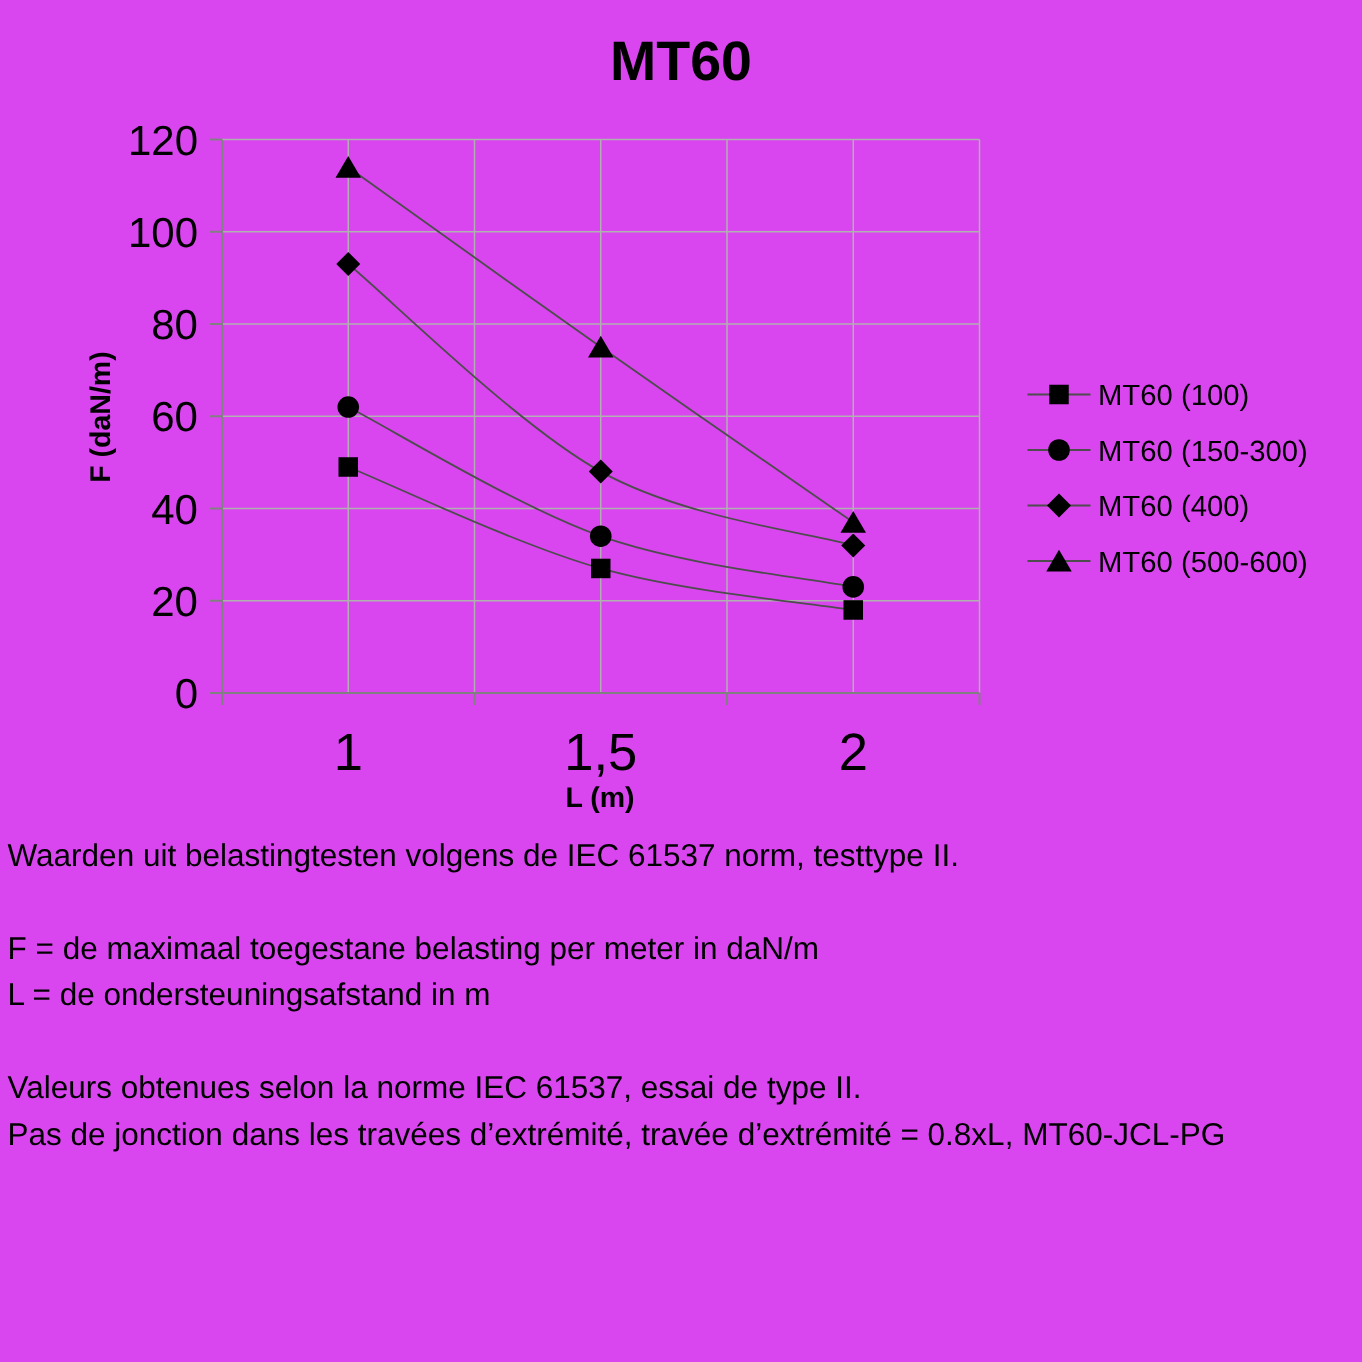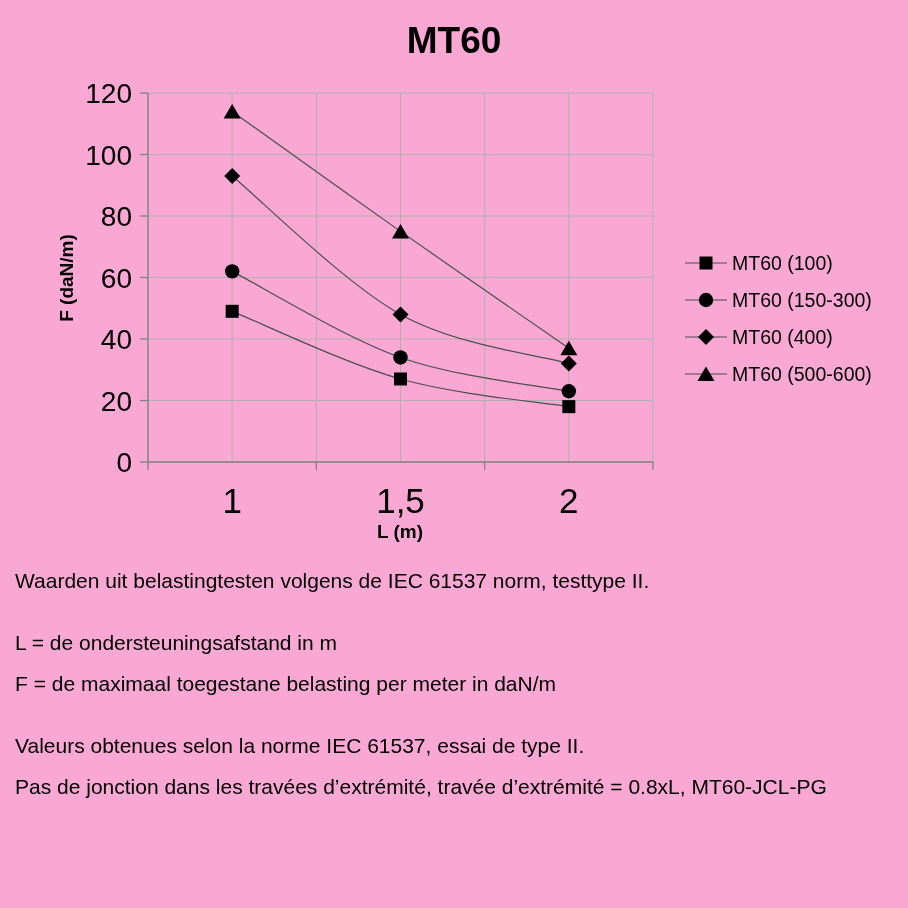--- a/index.html
+++ b/index.html
@@ -1,29 +1,29 @@
 <!DOCTYPE html>
 <html><head>
 <meta charset="utf-8">
 <style>
   html,body{margin:0;padding:0;background:#ffffff;}
   .page{
-    position:relative;width:908px;height:908px;background:#f9a8d4;overflow:hidden;
+    position:relative;width:908px;height:908px;background:#d946ef;overflow:hidden;
     font-family:"Liberation Sans",sans-serif;color:#000;
   }
   .chart-title{
     position:absolute;top:20px;left:0;width:908px;text-align:center;
     font-size:37px;font-weight:bold;color:#000;
   }
   #chart{position:absolute;top:0;left:0;}
   .notes{
     position:absolute;top:555px;left:5px;width:900px;
     font-size:21px;line-height:31px;color:#000;
   }
-  .notes p{margin:10px;white-space:nowrap;}
+  .notes p{margin:0;white-space:nowrap;}
   .note-group + .note-group{margin-top:31px;}
 </style>
 </head>
 <body>
 
 <div class="page">
   <div class="chart-title">MT60</div>
   <svg id="chart" width="908" height="550" viewBox="0 0 908 550" xmlns="http://www.w3.org/2000/svg">
       <g>
         <line x1="148" y1="93" x2="653" y2="93" stroke="#b0b0b0" stroke-width="1"></line>
@@ -114,21 +114,21 @@
           <text x="732" y="381" fill="#000000" font-size="19.5" font-family="&quot;Liberation Sans&quot;,sans-serif">MT60 (500-600)</text>
         </g>
       </g>
     </svg>
 
   <div class="notes">
     <div class="note-group">
       <p>Waarden uit belastingtesten volgens de IEC 61537 norm, testtype II.</p>
     </div>
     <div class="note-group">
+      <p>F = de maximaal toegestane belasting per meter in daN/m</p>
       <p>L = de ondersteuningsafstand in m</p>
-      <p>F = de maximaal toegestane belasting per meter in daN/m</p>
     </div>
     <div class="note-group">
       <p>Valeurs obtenues selon la norme IEC 61537, essai de type II.</p>
       <p>Pas de jonction dans les travées d’extrémité, travée d’extrémité = 0.8xL, MT60-JCL-PG</p>
     </div>
   </div>
 </div>
 
 </body></html>

